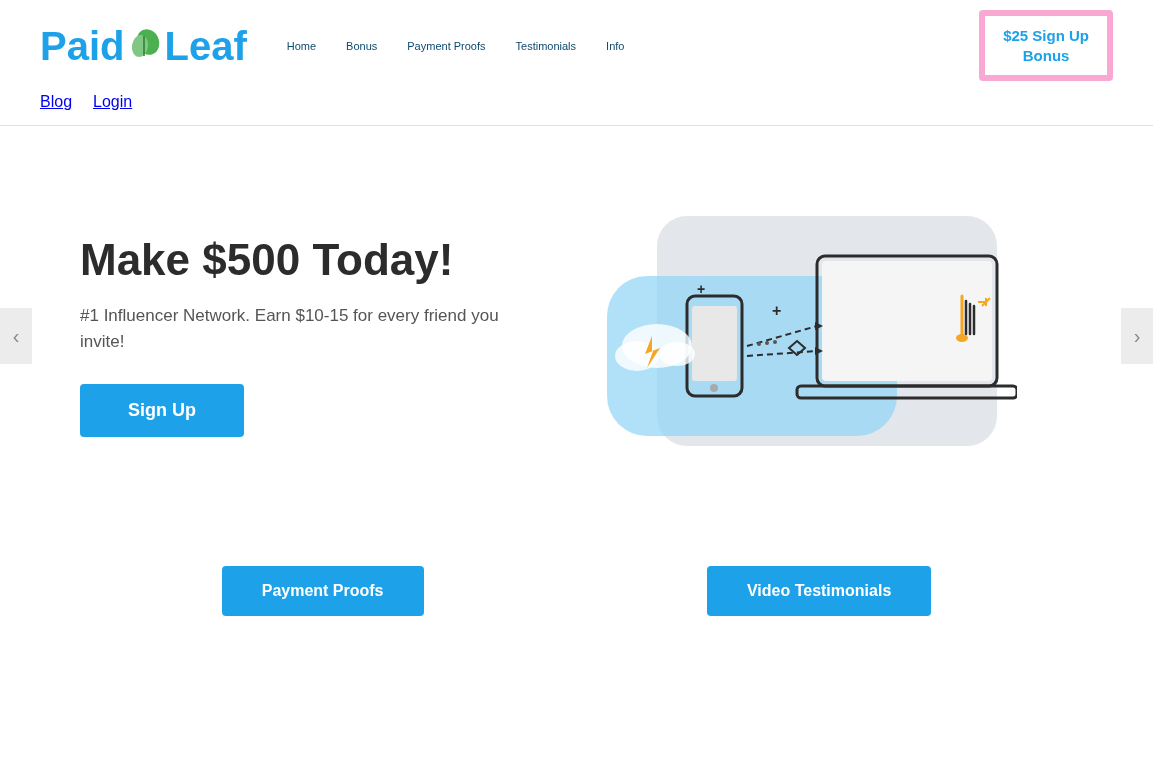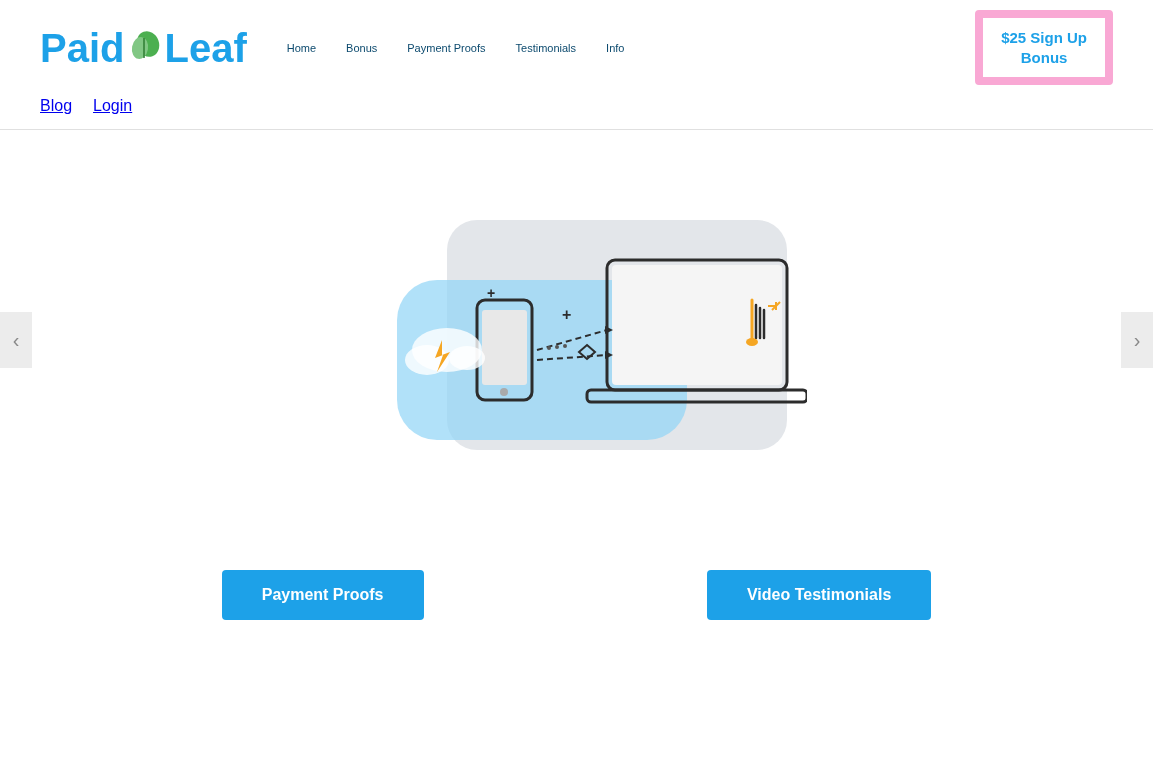--- a/index.html
+++ b/index.html
@@ -36,21 +36,21 @@
       align-items: center;
       gap: 30px;
     }
     .main-nav a, .sub-nav a {
       text-decoration: none;
       color: #0c4a6e;
       font-size: 11px;
     }
     .signup-btn {
       margin-left: auto;
-      border: 8px solid #f9a8d4;
+      border: 6px solid #f9a8d4;
       color: #1da1e8;
       background: #fff;
       padding: 10px 18px;
       font-size: 15px;
       font-weight: bold;
       cursor: pointer;
       border-radius: 4px;
       line-height: 1.3;
       text-align: center;
     }
@@ -179,20 +179,25 @@
   </div>
 </header>
 
 <div class="carousel-wrapper">
 
   <button class="carousel-arrow left">
     <span>‹</span>
   </button>
 
   <section class="hero">
+    <div class="hero-text">
+      <h1 class="hero-title">Make $500 Today!</h1>
+      <p class="hero-subtitle">#1 Influencer Network. Earn $10-15 for every friend you invite!</p>
+      <button class="hero-cta">Sign Up</button>
+    </div>
 
     <div class="hero-illustration">
       <svg width="420" height="280" viewBox="0 0 420 280" xmlns="http://www.w3.org/2000/svg">
 
         <rect x="60" y="20" width="340" height="230" rx="30" ry="30" fill="#c8cdd6" opacity="0.5"></rect>
 
         <rect x="10" y="80" width="290" height="160" rx="40" ry="40" fill="#90d4f7" opacity="0.7"></rect>
 
         <rect x="220" y="60" width="180" height="130" rx="8" ry="8" fill="none" stroke="#2c2c2c" stroke-width="3"></rect>
         <rect x="225" y="65" width="170" height="120" rx="4" ry="4" fill="#f5f5f5"></rect>

